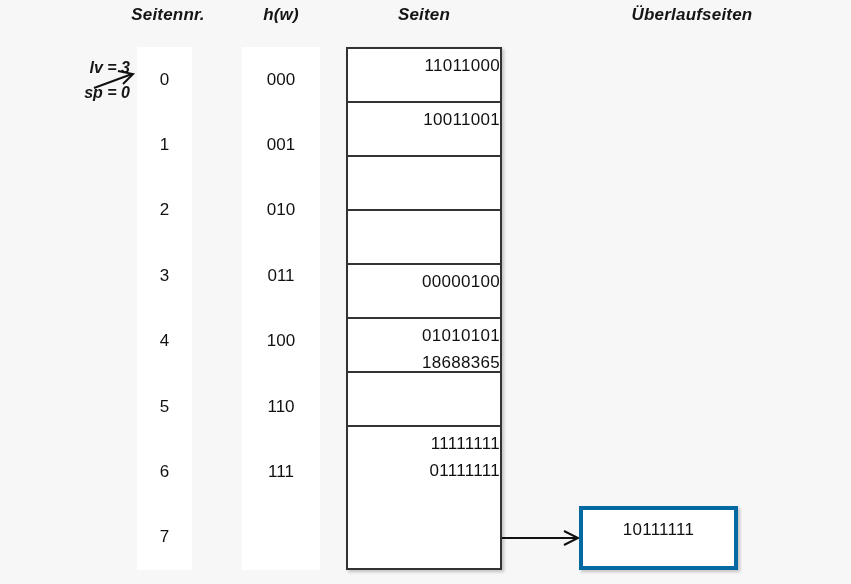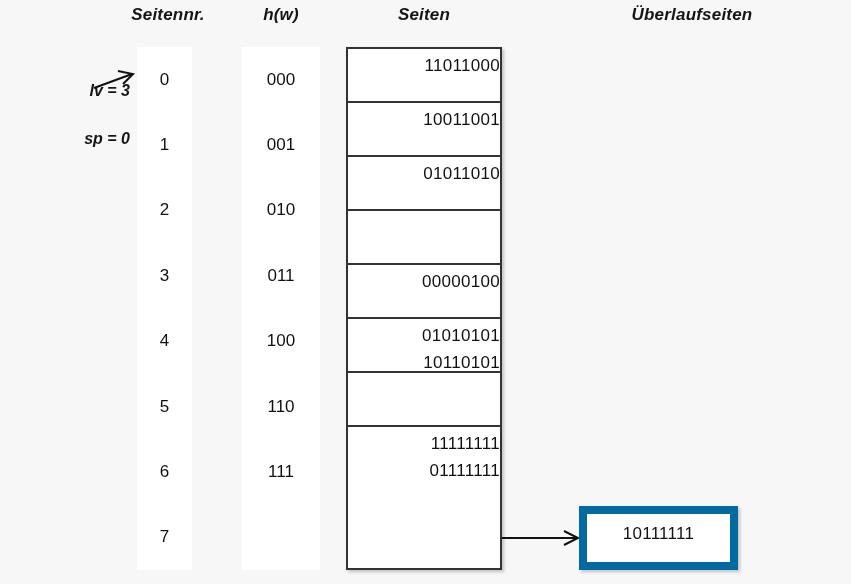--- a/index.html
+++ b/index.html
@@ -48,21 +48,21 @@
     top: 55px;
     width: 92px;
     font-style: italic;
     font-size: 16px;
     font-weight: 600;
     line-height: 25px;
     text-align: right;
     white-space: nowrap;
     color: #151515;
   }
-  #annotation .ann-line { display: block; margin-top: 23px; }
+  #annotation .ann-line { display: block; }
 
   #annotation-arrow {
     position: absolute;
     left: 92px;
     top: 68px;
     width: 46px;
     height: 26px;
   }
 
   
@@ -116,21 +116,21 @@
   }
 
   
   #overflow-box {
     position: absolute;
     left: 579px;
     top: 506px;
     width: 159px;
     height: 64px;
     background: #ffffff;
-    border: 8px solid #0369a1;
+    border: 4px solid #0369a1;
     box-sizing: border-box;
     box-shadow: 2px 2px 3px rgba(0,0,0,0.22);
     padding-top: 6px;
     text-align: center;
   }
   #overflow-box .page-entry { letter-spacing: 0.3px; }
 
   
   #overflow-arrow {
     position: absolute;
@@ -181,29 +181,28 @@
     </div>
 
   <div id="seiten-table">
       <div class="page-cell">
         <div class="page-entry">11011000</div>
       </div>
       <div class="page-cell">
         <div class="page-entry">10011001</div>
       </div>
       <div class="page-cell">
-        <div class="page-entry">01011010</div>
       </div>
       <div class="page-cell"></div>
       <div class="page-cell">
         <div class="page-entry">00000100</div>
       </div>
       <div class="page-cell">
         <div class="page-entry">01010101</div>
-        <div class="page-entry">10110101</div>
+        <div class="page-entry">18688365</div>
       </div>
       <div class="page-cell"></div>
       <div class="page-cell">
         <div class="page-entry">11111111</div>
         <div class="page-entry">01111111</div>
       </div>
     </div>
 
   <svg id="overflow-arrow" viewBox="0 0 82 28">
     <line x1="2" y1="14" x2="76" y2="14" stroke="#111111" stroke-width="2"></line>

